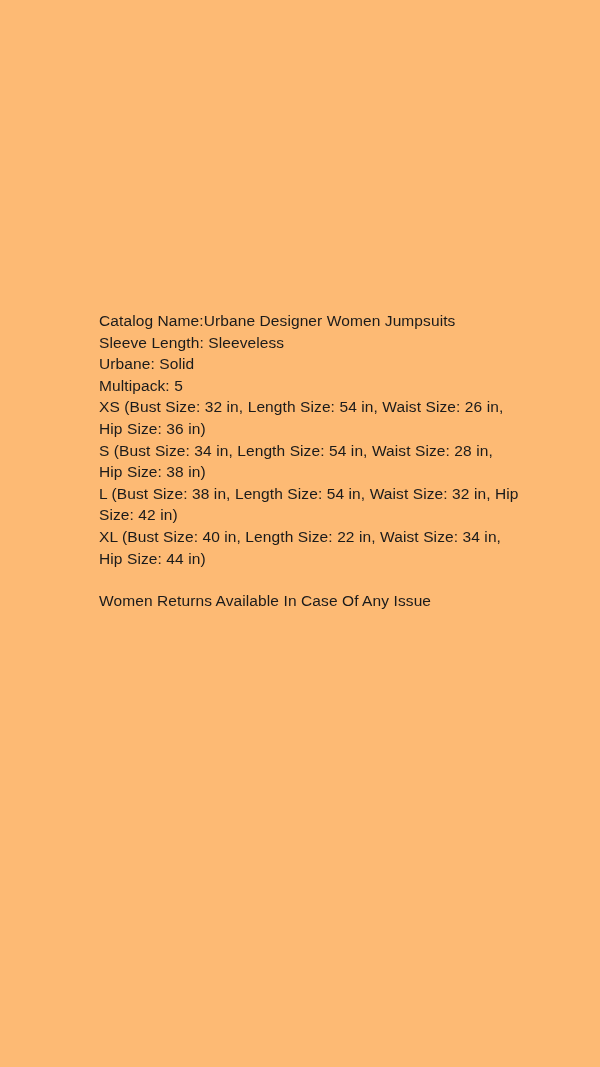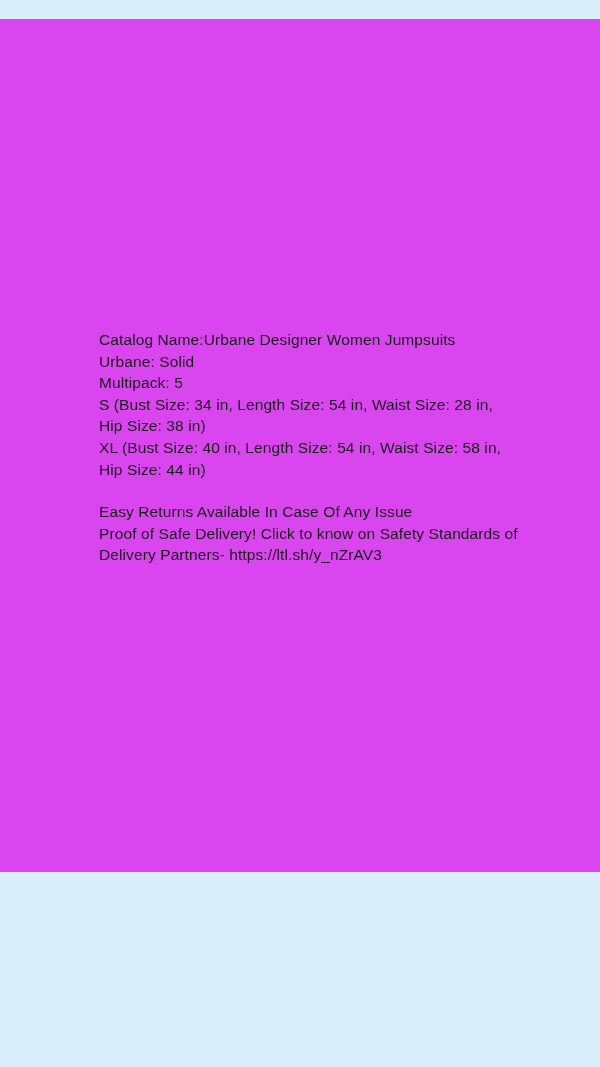--- a/index.html
+++ b/index.html
@@ -9,23 +9,22 @@
   body {
     width: 600px;
     height: 1067px;
     background: #d9eefb;
     font-family: "Liberation Sans", sans-serif;
     overflow: hidden;
   }
   .page {
     position: relative;
     width: 600px;
-    height: 853px;
-    background: #d946ef;
-    margin-top: 19px;
+    height: 1067px;
+    background: #fdba74;
   }
   .content {
     position: absolute;
     left: 99px;
     top: 310px;
     width: 420px;
   }
   .line {
     font-size: 15.5px;
     line-height: 21.6px;
@@ -37,24 +36,26 @@
     height: 21px;
   }
 </style>
 </head>
 <body>
 
 <div class="page">
   <div class="content">
 
     <div class="line">Catalog Name:Urbane Designer Women Jumpsuits</div>
+    <div class="line">Sleeve Length: Sleeveless</div>
     <div class="line">Urbane: Solid</div>
     <div class="line">Multipack: 5</div>
+    <div class="line">XS (Bust Size: 32 in, Length Size: 54 in, Waist Size: 26 in, Hip Size: 36 in)</div>
     <div class="line">S (Bust Size: 34 in, Length Size: 54 in, Waist Size: 28 in, Hip Size: 38 in)</div>
-    <div class="line">XL (Bust Size: 40 in, Length Size: 54 in, Waist Size: 58 in, Hip Size: 44 in)</div>
+    <div class="line">L (Bust Size: 38 in, Length Size: 54 in, Waist Size: 32 in, Hip Size: 42 in)</div>
+    <div class="line">XL (Bust Size: 40 in, Length Size: 22 in, Waist Size: 34 in, Hip Size: 44 in)</div>
 
     <div class="block-gap"></div>
 
-    <div class="line">Easy Returns Available In Case Of Any Issue</div>
-    <div class="line">Proof of Safe Delivery! Click to know on Safety Standards of Delivery Partners- https://ltl.sh/y_nZrAV3</div>
+    <div class="line">Women Returns Available In Case Of Any Issue</div>
 
   </div>
 </div>
 
 </body></html>

